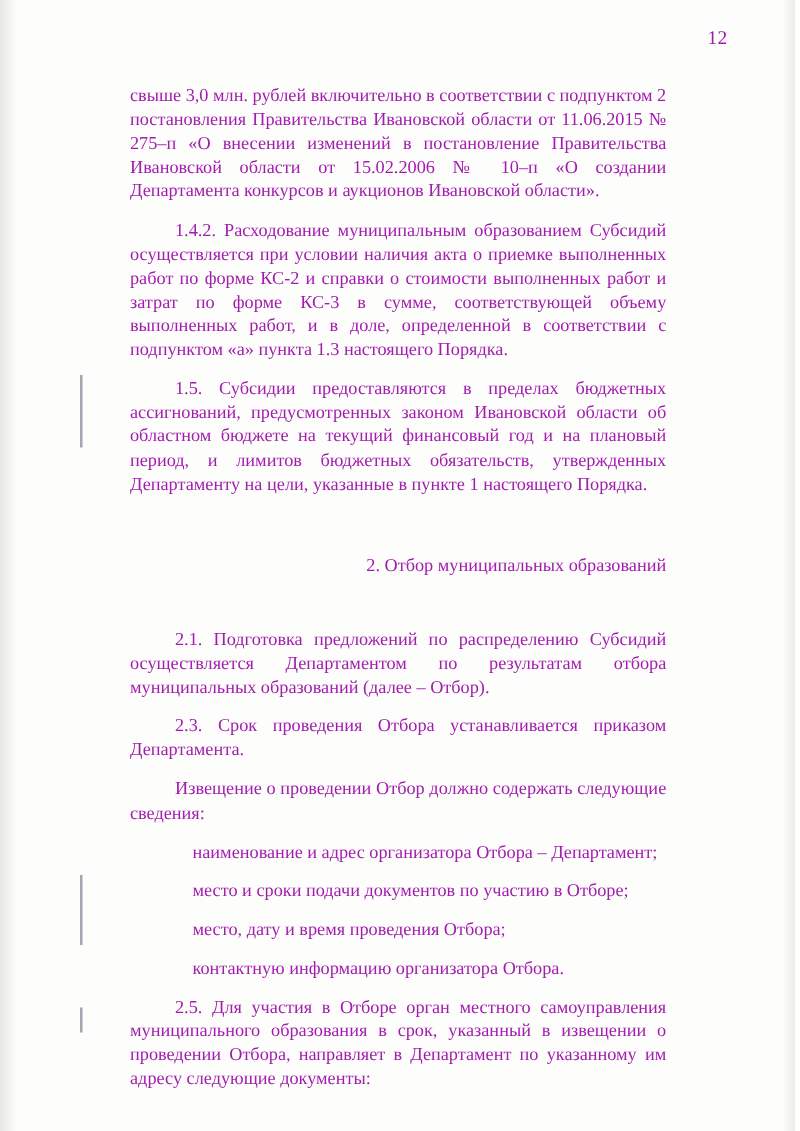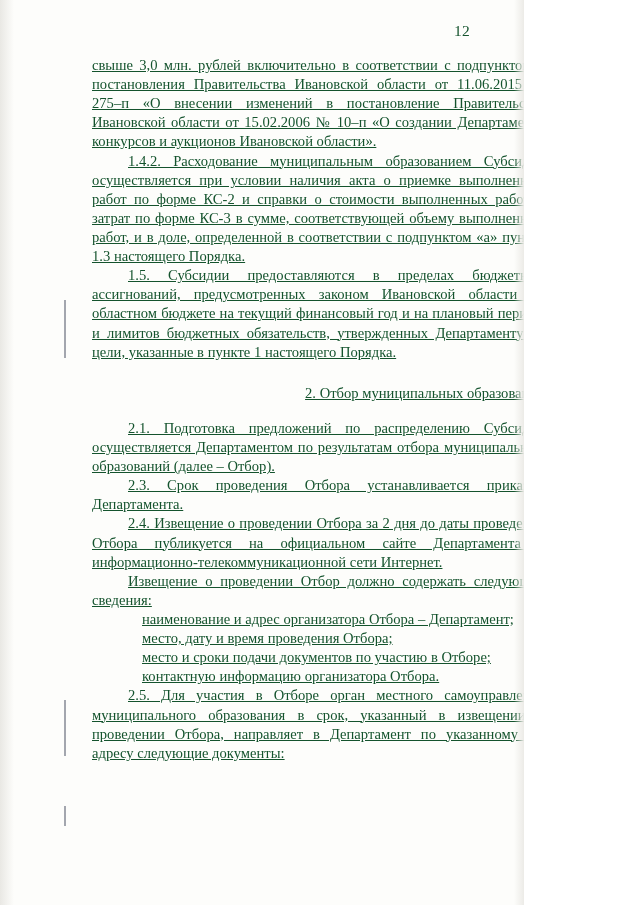--- a/index.html
+++ b/index.html
@@ -2,26 +2,26 @@
 <html lang="ru"><head>
 <meta charset="utf-8">
 <style>
   html, body {
     margin: 0;
     padding: 0;
     background: #ffffff;
   }
   .page {
     position: relative;
-    width: 524px;
+    width: 636px;
     height: 905px;
     background: #fdfdfb;
     overflow: hidden;
     font-family: "Liberation Serif", serif;
-    color: #14532d;
+    color: #a21caf;
   }
   
   .page::before {
     content: "";
     position: absolute;
     left: 0; top: 0; bottom: 0;
     width: 14px;
     background: linear-gradient(to right, #e9e8e4, rgba(253,253,251,0));
     pointer-events: none;
   }
@@ -44,22 +44,21 @@
     position: absolute;
     left: 92px;
     top: 56px;
     width: 453px;
     font-size: 14.6px;
     line-height: 1.31;
     text-align: justify;
     text-justify: inter-word;
   }
   p {
-    margin: 0;
-    text-decoration: underline;
+    margin: 12px;
   }
   .ind {
     text-indent: 36px;
   }
   .ind-list {
     text-indent: 50px;
   }
   .center {
     text-align: right;
     text-indent: 0;
@@ -94,24 +93,23 @@
     <p>свыше 3,0 млн. рублей включительно в соответствии с подпунктом 2 постановления Правительства Ивановской области от 11.06.2015 № 275–п «О внесении изменений в постановление Правительства Ивановской области от 15.02.2006 № 10–п «О создании Департамента конкурсов и аукционов Ивановской области».</p>
     <p class="ind">1.4.2. Расходование муниципальным образованием Субсидий осуществляется при условии наличия акта о приемке выполненных работ по форме КС-2 и справки о стоимости выполненных работ и затрат по форме КС-3 в сумме, соответствующей объему выполненных работ, и в доле, определенной в соответствии с подпунктом «а» пункта 1.3 настоящего Порядка.</p>
     <p class="ind">1.5. Субсидии предоставляются в пределах бюджетных ассигнований, предусмотренных законом Ивановской области об областном бюджете на текущий финансовый год и на плановый период, и лимитов бюджетных обязательств, утвержденных Департаменту на цели, указанные в пункте 1 настоящего Порядка.</p>
 
     <div class="gap-large"></div>
     <p class="center">2. Отбор муниципальных образований</p>
     <div class="gap-mid"></div>
 
     <p class="ind">2.1. Подготовка предложений по распределению Субсидий осуществляется Департаментом по результатам отбора муниципальных образований (далее – Отбор).</p>
     <p class="ind">2.3. Срок проведения Отбора устанавливается приказом Департамента.</p>
-    <p class="ind">2.4. Извещение о проведении Отбора за 2 дня до даты проведения Отбора публикуется на официальном сайте Департамента в информационно-телекоммуникационной сети Интернет.</p>
     <p class="ind">Извещение о проведении Отбор должно содержать следующие сведения:</p>
 
     <p class="ind-list">наименование и адрес организатора Отбора – Департамент;</p>
+    <p class="ind-list">место и сроки подачи документов по участию в Отборе;</p>
     <p class="ind-list">место, дату и время проведения Отбора;</p>
-    <p class="ind-list">место и сроки подачи документов по участию в Отборе;</p>
     <p class="ind-list">контактную информацию организатора Отбора.</p>
 
     <p class="ind">2.5. Для участия в Отборе орган местного самоуправления муниципального образования в срок, указанный в извещении о проведении Отбора, направляет в Департамент по указанному им адресу следующие документы:</p>
 
   </div>
 </div>
 
 </body></html>

